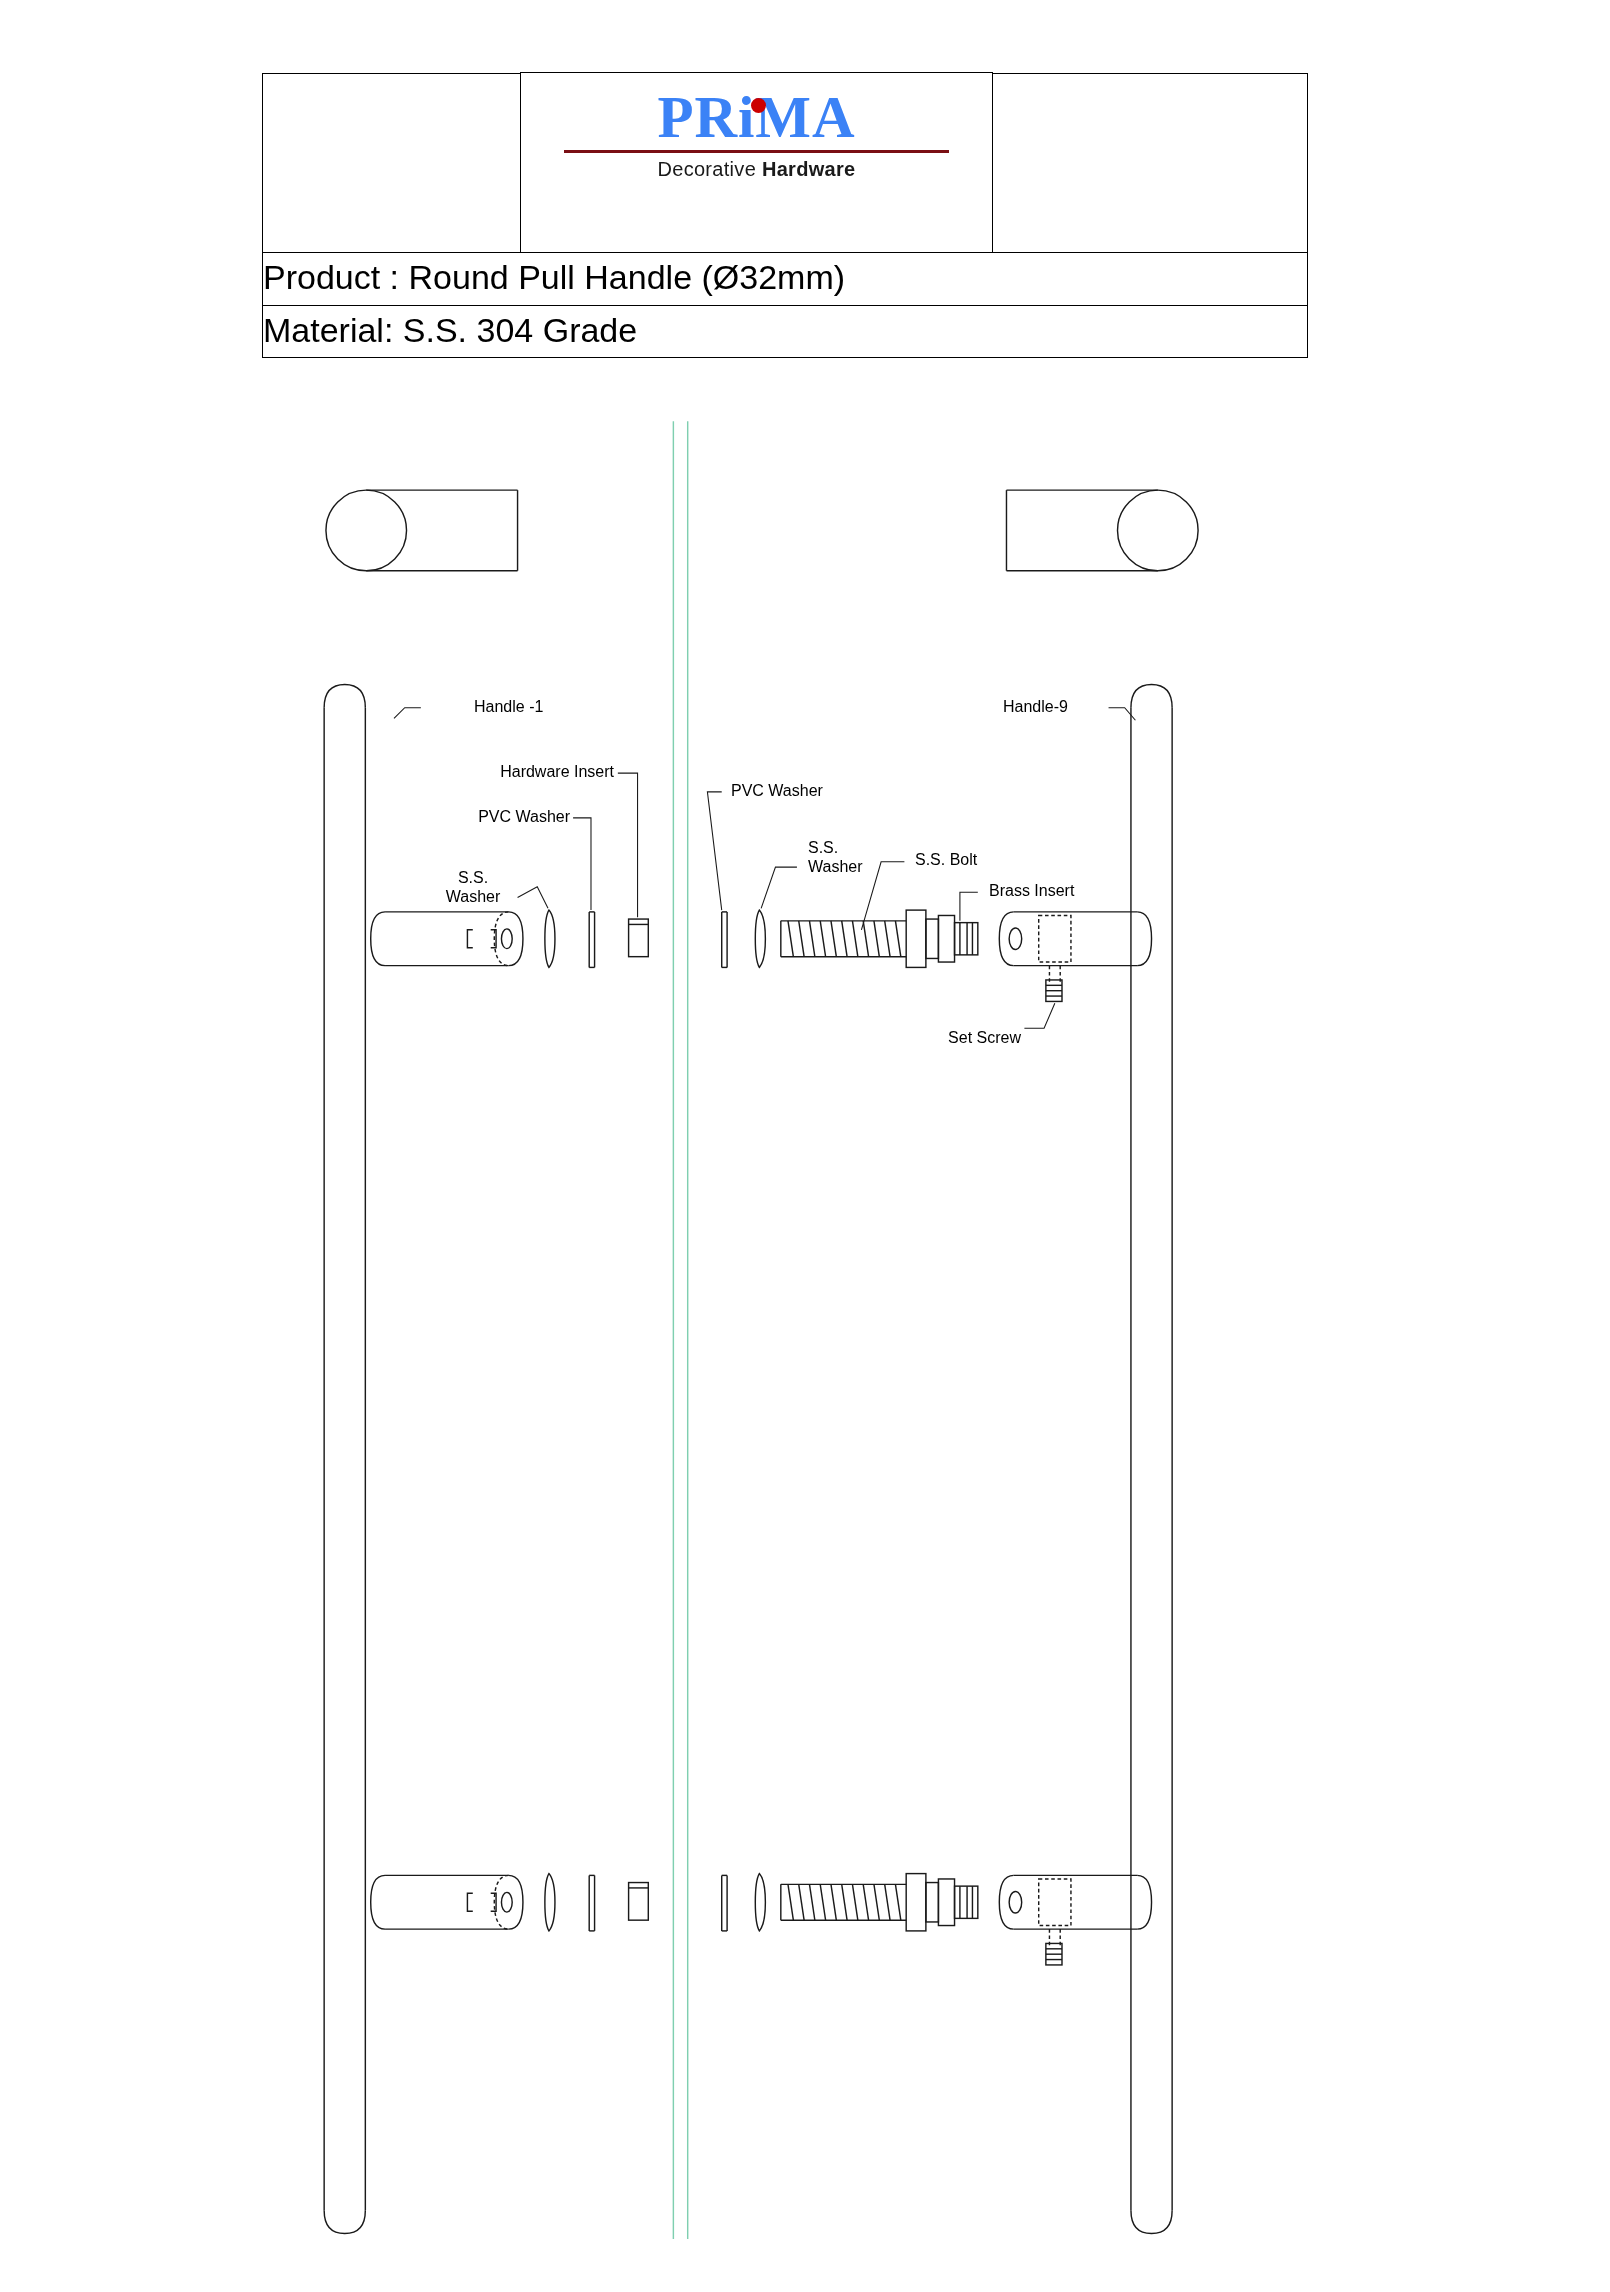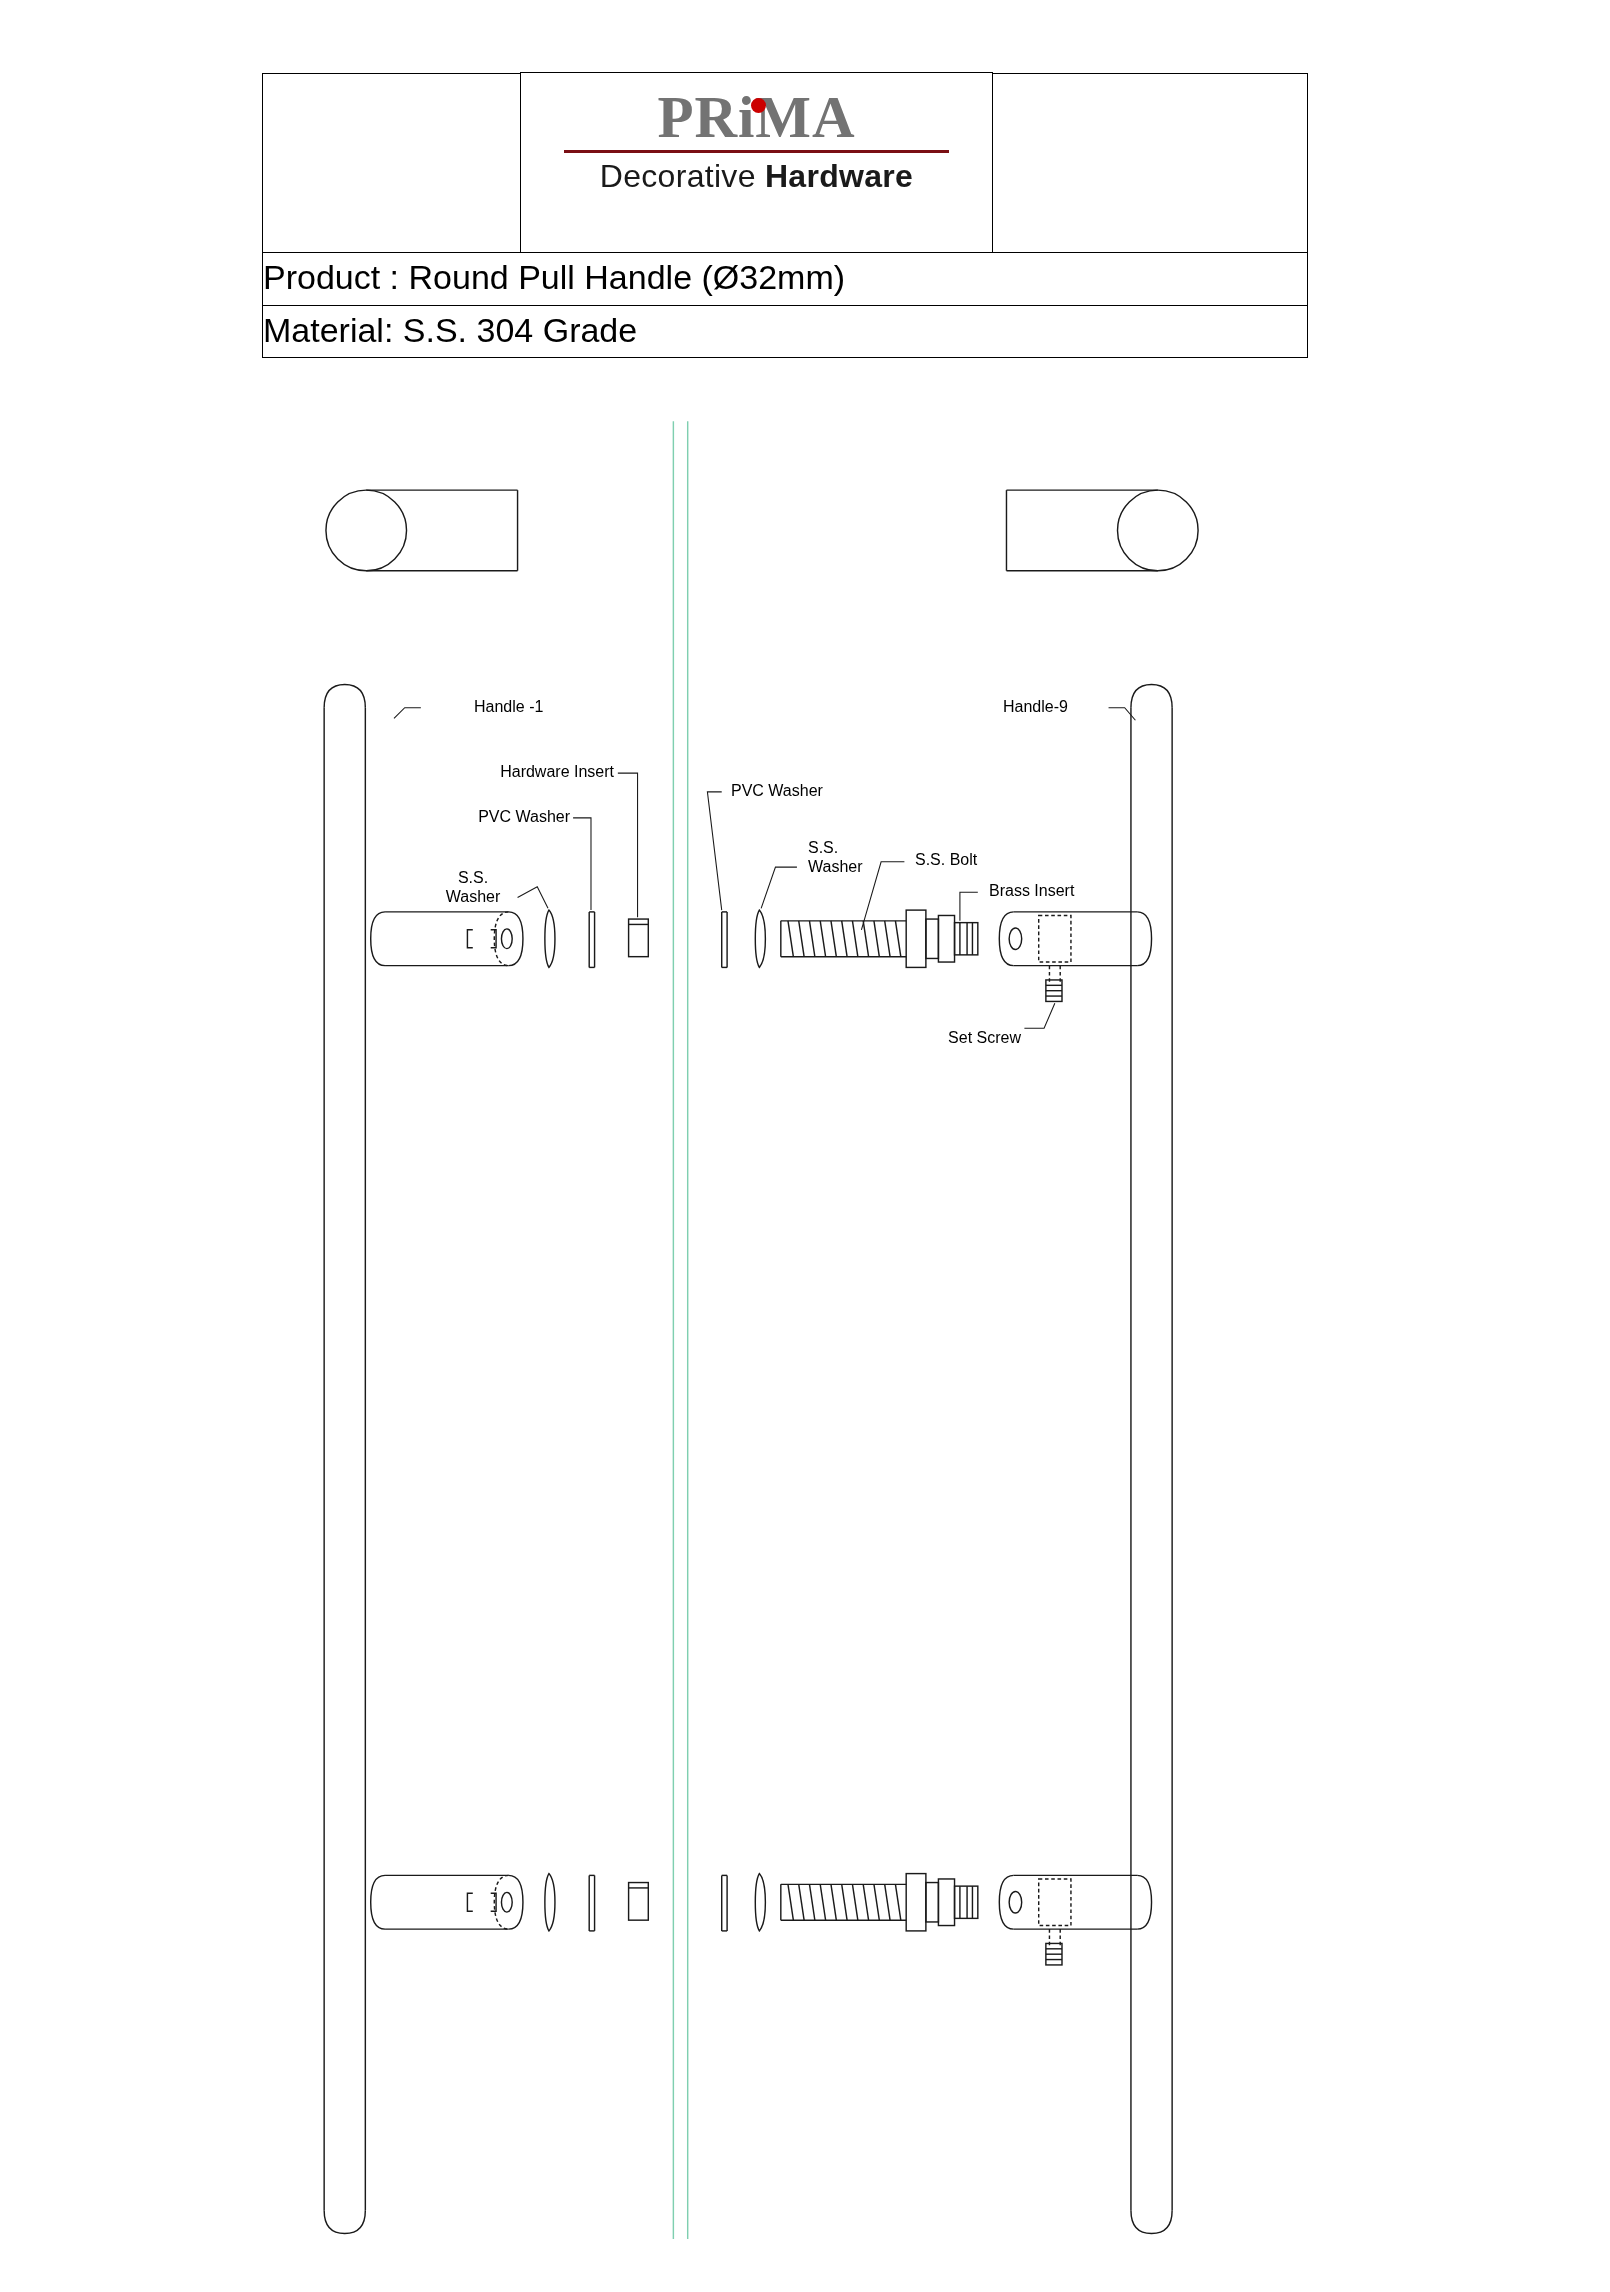--- a/index.html
+++ b/index.html
@@ -43,40 +43,40 @@
     text-align: center;
   }
   #logo-wordmark {
     position: relative;
     margin-top: 14.3px;
     font-family: "Liberation Serif", serif;
     font-size: 59px;
     font-weight: bold;
     letter-spacing: 0.9px;
     line-height: 1;
-    color: #737373;
+    color: #3b82f6;
   }
   #logo-dot {
     position: absolute;
     left: 50%;
     margin-left: -5.4px;
     top: 10.7px;
     width: 15px;
     height: 15px;
     border-radius: 50%;
     background: #cc0000;
   }
   #logo-rule {
     width: 385px;
     height: 2.7px;
     background: #7a0f14;
     margin: 3.6px auto 5.4px auto;
   }
   #logo-sub {
-    font-size: 32px;
+    font-size: 20px;
     letter-spacing: 0.3px;
     color: #1a1a1a;
   }
   #logo-sub b { font-weight: bold; }
 
   .title-line {
     text-align: left;
     font-size: 34px;
     padding: 5.4px 0 7.2px 0;
     box-sizing: border-box;

